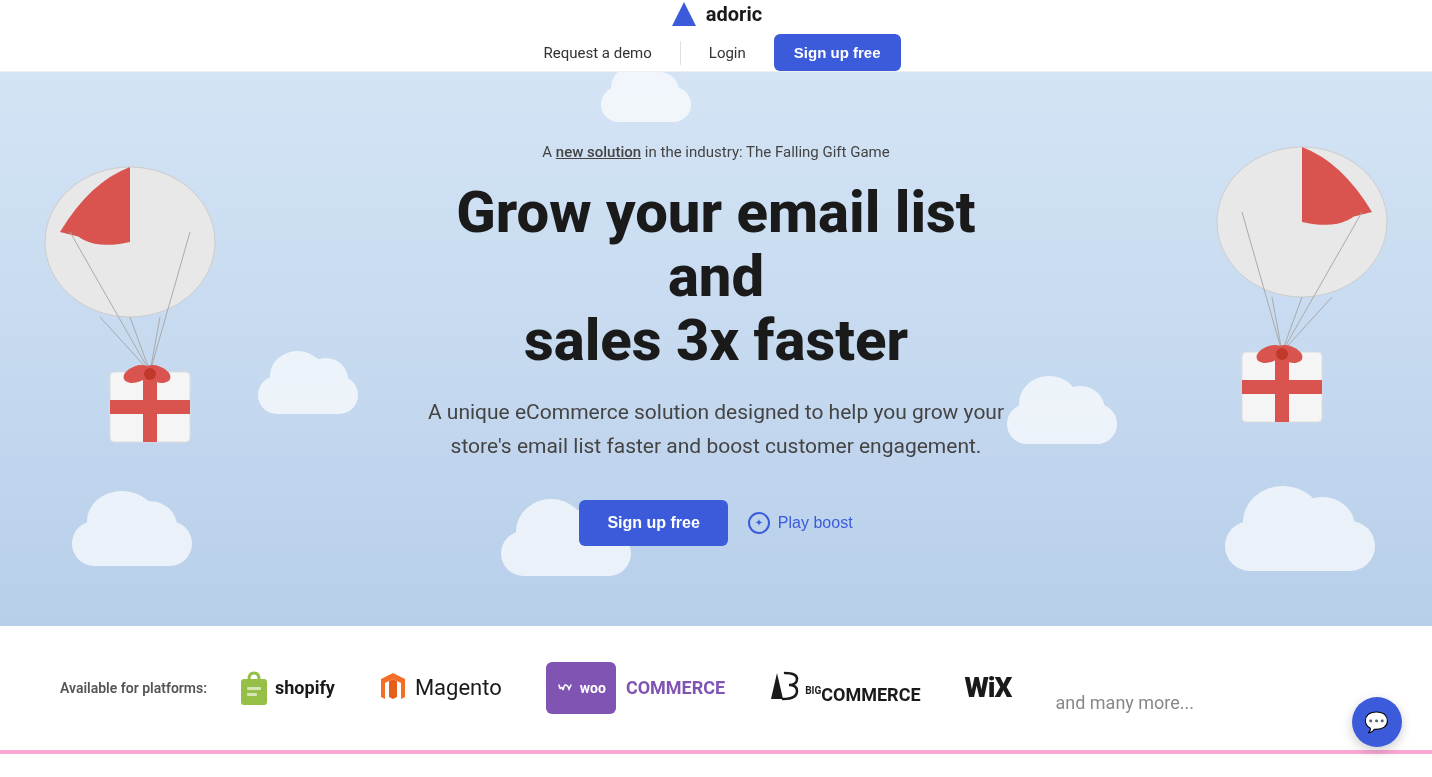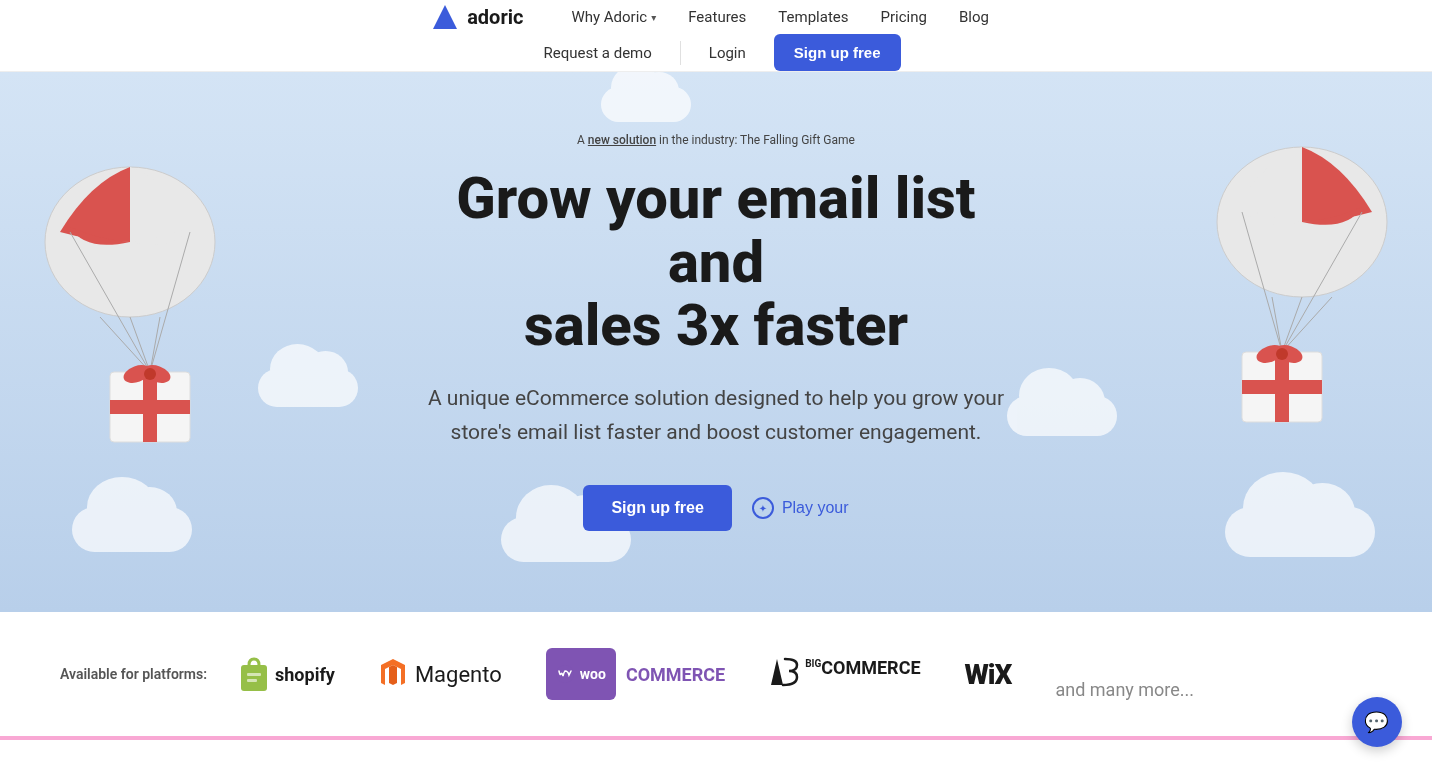--- a/index.html
+++ b/index.html
@@ -48,21 +48,21 @@
       justify-content: center;
     }
     .hero-content {
       text-align: center;
       max-width: 620px;
       position: relative;
       z-index: 2;
       padding: 60px 20px 80px;
     }
     .hero-announcement {
-      font-size: 12px; color: #444; margin-bottom: 20px;
+      font-size: 15px; color: #444; margin-bottom: 20px; margin-top: 11px;
     }
     .hero-announcement u { text-decoration: underline; font-weight: 500; }
     .hero-title {
       font-size: 58px; font-weight: 800; color: #1a1a1a; line-height: 1.1;
       margin-bottom: 24px;
     }
     .hero-subtitle {
       font-size: 21px; color: #444; line-height: 1.6; margin-bottom: 36px;
     }
     .hero-buttons {
@@ -159,21 +159,21 @@
     
     .woo-badge {
       background: #7f54b3;
       border-radius: 6px;
       padding: 17px 10px;
       display: flex; align-items: center; gap: 6px;
     }
     .woo-badge-text { color: #fff; font-size: 14px; font-weight: 700; }
 
     
-    .bigcommerce-logo { display: flex; align-items: flex-start; gap: 4px; }
+    .bigcommerce-logo { display: flex; align-items: flex-end; gap: 4px; }
 
     
     .wix-text { font-size: 28px; font-weight: 900; color: #1a1a1a; letter-spacing: -1px; }
 
     .and-more { font-size: 18px; color: #888; margin-top: 30px; }
 
     
     .chat-button {
       position: fixed; bottom: 30px; right: 30px;
       width: 50px; height: 50px;
@@ -190,38 +190,20 @@
 <body>
 
 <nav class="navbar">
   <div class="navbar-left">
     <a class="logo" href="#">
       <svg class="logo-icon" viewBox="0 0 28 28" fill="none">
         <polygon points="14,2 26,26 2,26" fill="#3b5bdb"></polygon>
       </svg>
       <span class="logo-text">adoric</span>
     </a>
-    <nav class="nav-links">
-      <a class="nav-link" href="#">
-        <span>Why Adoric</span>
-        <span class="chevron">▾</span>
-      </a>
-      <a class="nav-link" href="#">
-        <span>Features</span>
-      </a>
-      <a class="nav-link" href="#">
-        <span>Templates</span>
-      </a>
-      <a class="nav-link" href="#">
-        <span>Pricing</span>
-      </a>
-      <a class="nav-link" href="#">
-        <span>Blog</span>
-      </a>
-    </nav>
   </div>
   <div class="navbar-right">
     <a class="btn-demo" href="#">
       <span>Request a demo</span>
     </a>
     <div class="divider-v"></div>
     <a class="btn-login" href="#">
       <span>Login</span>
     </a>
     <button class="btn-signup">
@@ -303,21 +285,21 @@
       <span>Grow your email list and</span><br>
       <span>sales 3x faster</span>
     </h1>
     <p class="hero-subtitle">A unique eCommerce solution designed to help you grow your store's email list faster and boost customer engagement.</p>
     <div class="hero-buttons">
       <button class="btn-hero-signup">
         <span>Sign up free</span>
       </button>
       <button class="btn-play-demo">
         <span class="play-icon">✦</span>
-        <span>Play your</span>
+        <span>Play boost</span>
       </button>
     </div>
   </div>
 </section>
 
 <div class="platforms-bar">
   <span class="platforms-label">Available for platforms:</span>
   <div class="platform-logos">
 
     <div class="platform-logo shopify-logo">

